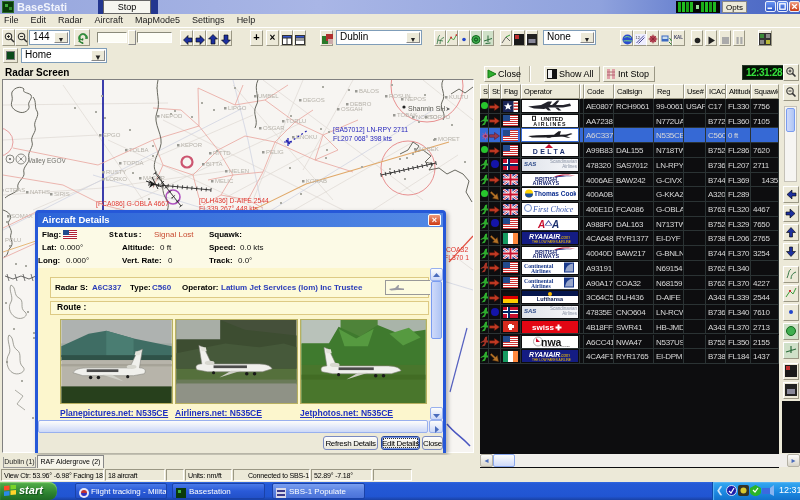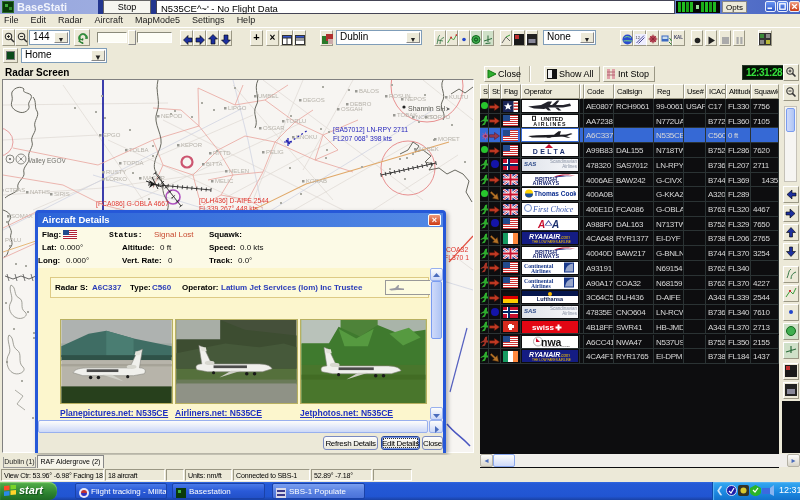--- a/index.html
+++ b/index.html
@@ -36,21 +36,20 @@
 <div id="scr">
 
 <div class="abs" style="left:0;top:0;width:800px;height:14px;background:linear-gradient(90deg,#97a7dd 0%,#a9b6e6 40%,#8fa2dd 75%,#5470c8 92%,#4a67c4 100%);">
   <div class="abs" style="left:2px;top:1px;width:12px;height:12px;background:#0a3a0a;border:1px solid #2a6a2a;">
      <div class="abs" style="left:2px;top:2px;width:3px;height:3px;background:#3fae3f;"></div>
      <div class="abs" style="left:6px;top:5px;width:3px;height:3px;background:#2f8e2f;"></div>
   </div>
   <div class="abs" style="left:17px;top:1px;font-size:11px;font-weight:bold;color:#f2f4fc;">BaseStati</div>
   <div class="abs" style="left:98px;top:0;width:60px;height:14px;background:#23368f;"></div>
   <div class="abs" style="left:103px;top:0px;width:48px;height:14px;background:#f6f6f0;border:1px solid #666;text-align:center;font-size:9px;line-height:12px;color:#000;">Stop</div>
-  <div class="abs" style="left:156px;top:0px;width:519px;height:14px;background:#fff;border:1px solid #445;font-size:9.5px;color:#000;padding:1.5px 0 0 4px;">N535CE^~' - No Flight Data</div>
   <div class="abs" style="left:676px;top:1px;width:44px;height:12px;background:#060606;">
     <div class="abs" style="left:2px;top:1px;width:3px;height:10px;background:#18b018"></div>
     <div class="abs" style="left:6px;top:1px;width:3px;height:10px;background:#20c020"></div>
     <div class="abs" style="left:10px;top:1px;width:3px;height:10px;background:#16a016"></div>
     <div class="abs" style="left:14px;top:1px;width:3px;height:10px;background:#1fb81f"></div>
     <div class="abs" style="left:20px;top:4px;width:3px;height:4px;background:#9adf9a"></div>
     <div class="abs" style="left:25px;top:1px;width:3px;height:10px;background:#18b018"></div>
     <div class="abs" style="left:29px;top:1px;width:3px;height:10px;background:#20c020"></div>
     <div class="abs" style="left:33px;top:1px;width:3px;height:10px;background:#16a016"></div>
     <div class="abs" style="left:37px;top:1px;width:3px;height:10px;background:#1fb81f"></div>
@@ -1315,20 +1314,21 @@
       <b class="abs" style="left:4px;top:5px;">Radar S:</b>
             <span class="abs bluv" style="left:41px;top:5px;">A6C337</span>
       <b class="abs" style="left:79px;top:5px;">Type:</b>
             <span class="abs bluv" style="left:101px;top:5px;">C560</span>
       <b class="abs" style="left:131px;top:5px;">Operator:</b>
             <span class="abs bluv" style="left:170px;top:5px;">Latium Jet Services (Iom) Inc Trustee</span>
       <div class="abs" style="left:334px;top:2px;width:52px;height:15px;background:#fdfbe0;border:1px solid #999;"><svg width="22" height="13">
                 <path d="M3 8 L9 7 L12 4 L13 4 L12.5 7 L18 7.5 L18 9 L11 9 L5 9.5 Z" fill="#9a9aa2"></path>
               </svg></div>
     </div>
+    <div class="abs" style="left:12px;top:33px;width:379px;height:14px;background:#fdfad8;border:1px solid #ddca84;"><b style="margin-left:6px;font-size:8.5px;">Route :</b></div>
     <svg class="abs" style="left:22px;top:51px;border:1px solid #b8b060;" width="113" height="85" viewBox="0 0 113 85">
             <rect width="113" height="38" fill="#aeb2b0"></rect>
 <rect y="24" width="113" height="14" fill="#9fa8a3"></rect>
 <path d="M0,38 L0,27 L28,14 L46,11 L74,19 L113,27 L113,38 Z" fill="#3f6d64"></path>
 <path d="M46,11 L74,19 L74,38 L46,38 Z" fill="#4a7d72"></path>
 <rect y="36" width="113" height="6" fill="#2f5248"></rect>
 <rect y="41" width="113" height="29" fill="#b7b4aa"></rect>
 <rect y="45" width="113" height="2.5" fill="#a6a398"></rect>
 <rect y="68" width="113" height="17" fill="#27401c"></rect>
 <path d="M12.0,54 C14.0,50 20.0,49 28.0,49 L70.0,49 L78.0,32 L83.0,30 L80.0,49 C86.0,49 87.0,52 85.0,55 L74.0,57 L22.0,57 Z" fill="#f0f0ec" stroke="#85857d" stroke-width="0.6"></path>
@@ -1404,21 +1404,21 @@
 <div class="abs" style="left:0;top:455px;width:477px;height:13px;background:#ece9d8;">
   <div class="abs" style="left:3px;top:2px;width:33px;height:11px;border:1px solid #999;border-top:none;background:#ece9d8;font-size:7px;color:#222;text-align:center;padding-top:1px;">Dublin (1)</div>
   <div class="abs" style="left:37px;top:0;width:67px;height:13px;border:1px solid #888;border-bottom:none;background:#f6f4ea;font-size:7px;color:#000;text-align:center;padding-top:2px;">RAF Aldergrove (2)</div>
 </div>
 
 <div class="abs" style="left:0;top:468px;width:800px;height:14px;background:#ece9d8;font-size:7.1px;letter-spacing:-0.2px;color:#000;">
   <div class="abs sbseg" style="left:1px;width:103px;">View Ctr: 53.96° -6.98° Facing 180</div>
   <div class="abs sbseg" style="left:105px;width:60px;">18 aircraft</div>
   <div class="abs sbseg" style="left:166px;width:18px;"></div>
   <div class="abs sbseg" style="left:185px;width:47px;">Units: nm/ft</div>
-  <div class="abs sbseg" style="left:233px;width:77px;">Connected to SBS-1</div>
+  <div class="abs sbseg" style="left:233px;width:77px;text-align:right;">Connected to SBS-1</div>
   <div class="abs sbseg" style="left:311px;width:61px;">52.89° -7.18°</div>
   <div class="abs sbseg" style="left:373px;width:39px;"></div>
 </div>
 
 <div class="abs" id="taskbar" style="left:0;top:482px;width:800px;height:18px;background:linear-gradient(#3168e0 0%,#2459d6 10%,#2155d2 80%,#1941a5 100%);">
   <div class="abs" style="left:0;top:0;width:57px;height:18px;background:linear-gradient(#55b04a,#2d8431 60%,#1f6a24);border-radius:0 8px 8px 0;box-shadow:inset 0 1px 1px #8ad47e;">
     <svg width="13" height="12" style="position:absolute;left:4px;top:3px">
             <rect x="0" y="1" width="5.5" height="4.5" fill="#ff4a2a" transform="skewY(-5)"></rect>
             <rect x="6.5" y="0.5" width="5.5" height="4.5" fill="#7ad42a" transform="skewY(-5)"></rect>
             <rect x="0" y="6.5" width="5.5" height="4.5" fill="#2a8ae8" transform="skewY(-5)"></rect>

